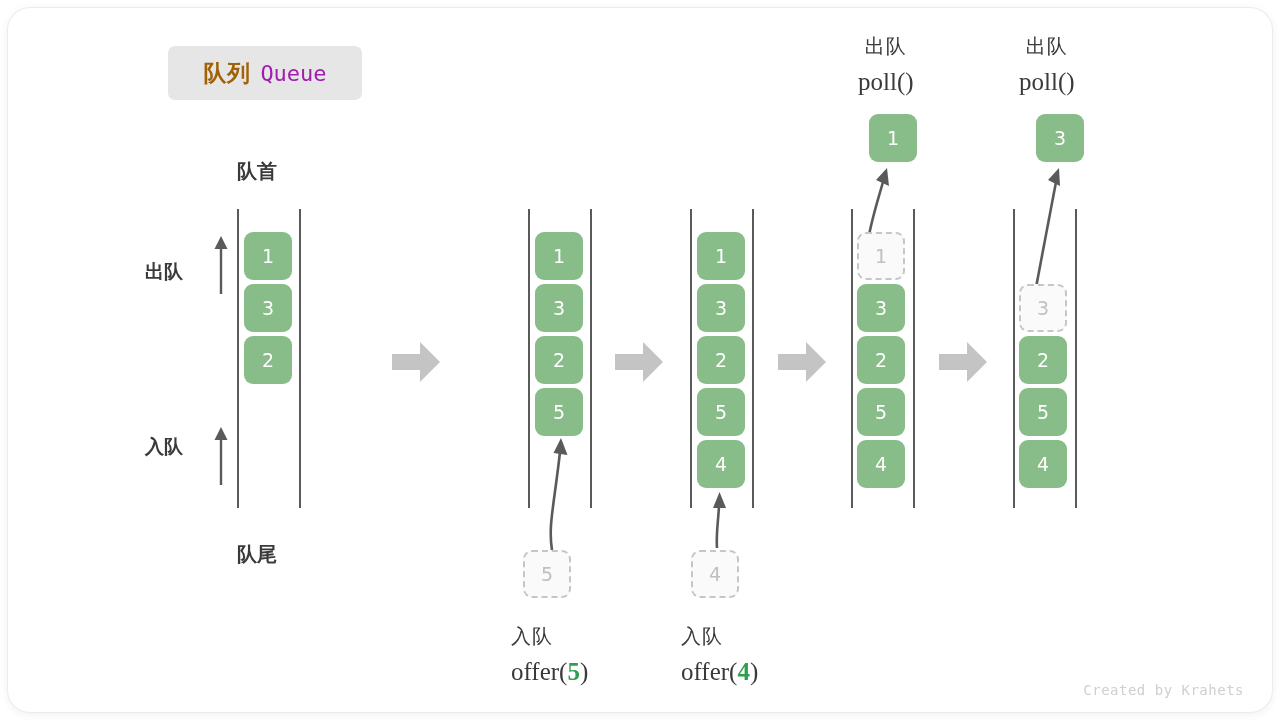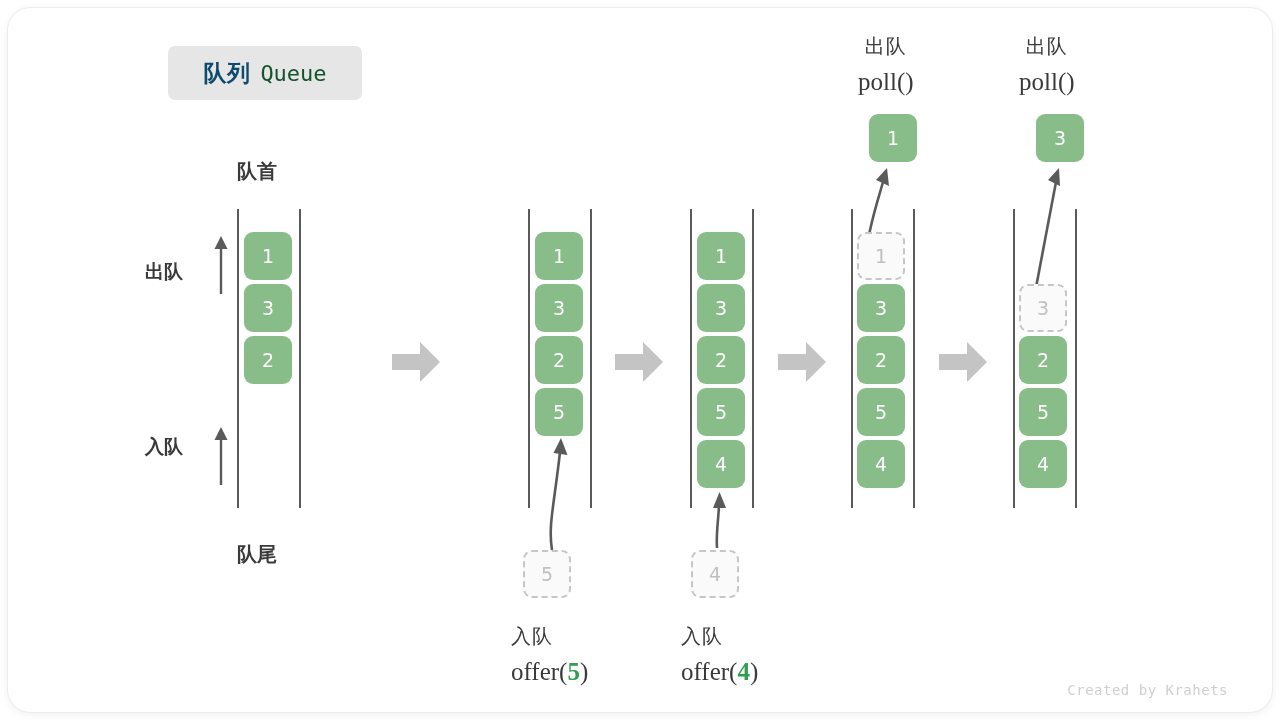--- a/index.html
+++ b/index.html
@@ -41,27 +41,27 @@
     background: #e6e6e6;
     border-radius: 7px;
     display: flex;
     align-items: center;
     justify-content: center;
     gap: 10px;
   }
   .title-cn {
     font-size: 23px;
     font-weight: 700;
-    color: #0c4a6e;
+    color: #a16207;
     letter-spacing: 0.5px;
   }
   .title-en {
     font-family: "DejaVu Sans Mono", "Liberation Mono", monospace;
     font-size: 22px;
-    color: #14532d;
+    color: #a21caf;
     letter-spacing: 0px;
   }
 
   
   .cap-label {
     position: absolute;
     font-size: 20px;
     font-weight: 700;
     color: #3a3a3a;
     white-space: nowrap;
@@ -138,21 +138,21 @@
   
   .poll-caption {
     position: absolute;
     text-align: center;
     white-space: nowrap;
     line-height: 36px;
   }
 
   .watermark {
     position: absolute;
-    right: 52px;
+    right: 36px;
     bottom: 22px;
     font-family: "DejaVu Sans Mono", "Liberation Mono", monospace;
     font-size: 14px;
     color: #cfcfcf;
     letter-spacing: 0.5px;
   }
 </style>
 </head>
 <body>
 

